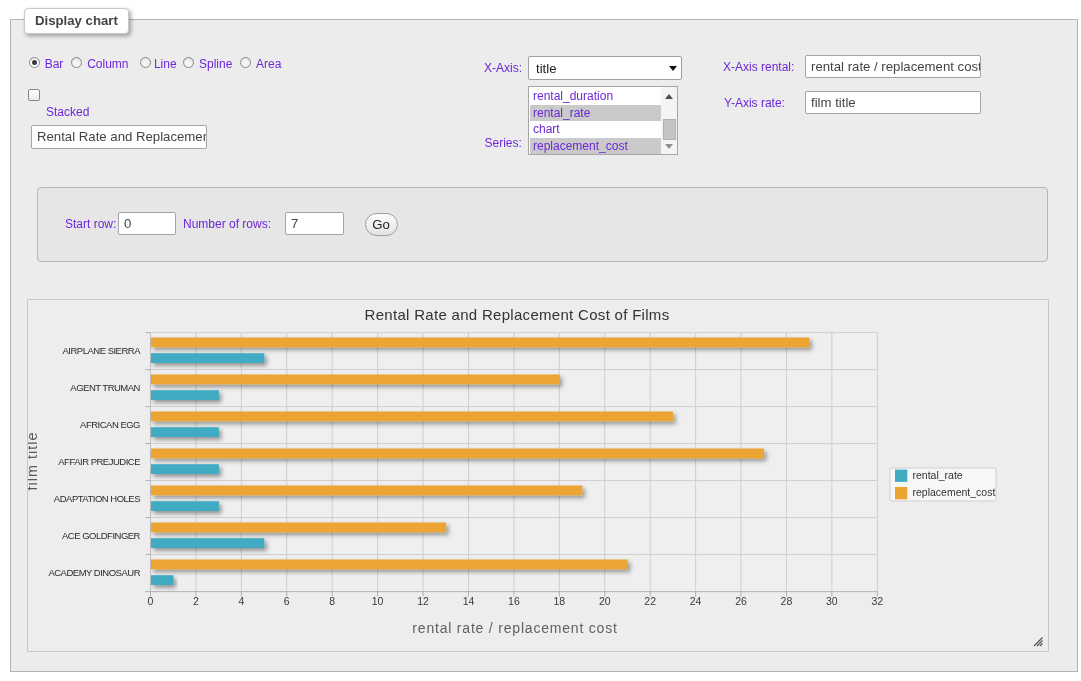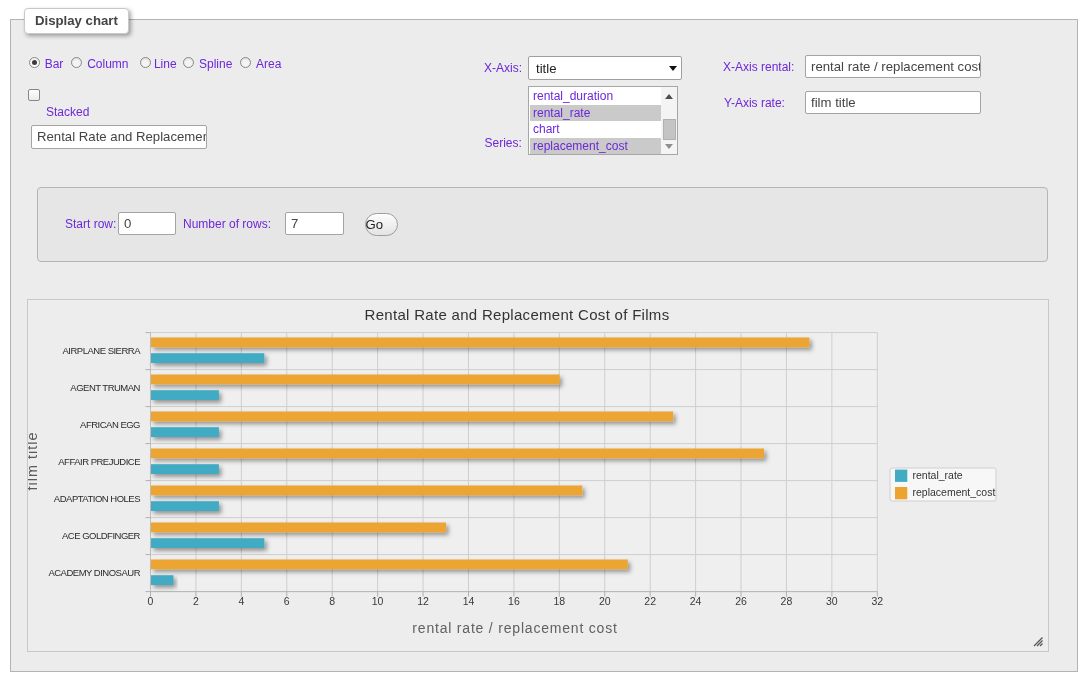--- a/index.html
+++ b/index.html
@@ -5,21 +5,21 @@
 html,body{width:1081px;height:681px;background:#fff;font-family:"Liberation Sans",sans-serif;position:relative;overflow:hidden}
 .fs{position:absolute;left:10px;top:19px;width:1066px;height:651px;background:#ececec;border:1px solid #b3b3b3}
 .leg{position:absolute;left:24px;top:8px;height:24px;line-height:24px;padding:0 10px;background:#fff;border:1px solid #c9c9c9;border-radius:4px;box-shadow:2px 2px 4px rgba(0,0,0,.35);font-size:13.2px;font-weight:bold;color:#444}
 .lbl{position:absolute;font-size:12px;color:#6d28d9;white-space:nowrap;line-height:15px}
 .inp{position:absolute;background:#fff;border:1px solid #a4a4a4;font-size:13.2px;color:#444;white-space:nowrap;overflow:hidden;padding-left:5px;border-radius:2px}
 .radio{position:absolute;width:9px;height:9px;border:1px solid #878787;border-radius:50%;background:#f4f4f4;box-shadow:inset 0 1px 2px rgba(0,0,0,.1)}
 .radio.on{background:#fff}
 .radio.on::after{content:"";position:absolute;left:2px;top:2px;width:5px;height:5px;border-radius:50%;background:#3b3b3b}
 .cb{position:absolute;width:10px;height:10px;border:1px solid #878787;border-radius:2px;background:linear-gradient(#fefefe,#ececec)}
 .panel{position:absolute;left:37px;top:186.5px;width:1008.5px;height:73.5px;background:#e6e6e6;border:1px solid #b5b5b5;border-radius:4px}
-.gobtn{position:absolute;left:364.5px;top:212.5px;width:31px;height:21px;border:1px solid #9d9d9d;border-radius:11.5px;background:linear-gradient(#fdfdfd,#e3e3e3);font-size:13.2px;color:#222;line-height:21px}
+.gobtn{position:absolute;left:364.5px;top:212.5px;width:31px;height:21px;border:1px solid #9d9d9d;border-radius:11.5px;background:linear-gradient(#fdfdfd,#e3e3e3);font-size:13.2px;color:#222;text-align:center;line-height:21px}
 .chart{position:absolute;left:27px;top:299px;width:1020px;height:351px;background:#ededed;border:1px solid #c8c8c8}
 .sel{position:absolute;left:528px;top:56px;width:152px;height:22px;background:#fff;border:1px solid #9f9f9f;border-radius:2px}
 .sel .txt{position:absolute;left:7px;top:3.5px;font-size:13.2px;color:#222}
 .sel .arr{position:absolute;right:4.5px;top:9px;width:0;height:0;border-left:4.5px solid transparent;border-right:4.5px solid transparent;border-top:5px solid #111}
 .mlist{position:absolute;left:528px;top:86px;width:148px;height:67px;background:#fff;border:1px solid #a6a6a6}
 .mi{position:absolute;left:1px;width:128px;height:16.6px;font-size:12px;color:#6d28d9;padding-left:3px;line-height:16.6px;white-space:nowrap;overflow:hidden}
 .mi.on{background:#cacaca}
 .sb{position:absolute;right:0;top:0;width:16px;height:67px;background:#f4f4f4}
 .sb .up{position:absolute;left:3.5px;top:7px;width:0;height:0;border-left:4.5px solid transparent;border-right:4.5px solid transparent;border-bottom:5.5px solid #4e4e4e}
 .sb .dn{position:absolute;left:3.5px;bottom:5px;width:0;height:0;border-left:4.5px solid transparent;border-right:4.5px solid transparent;border-top:5.5px solid #8f8f8f}

